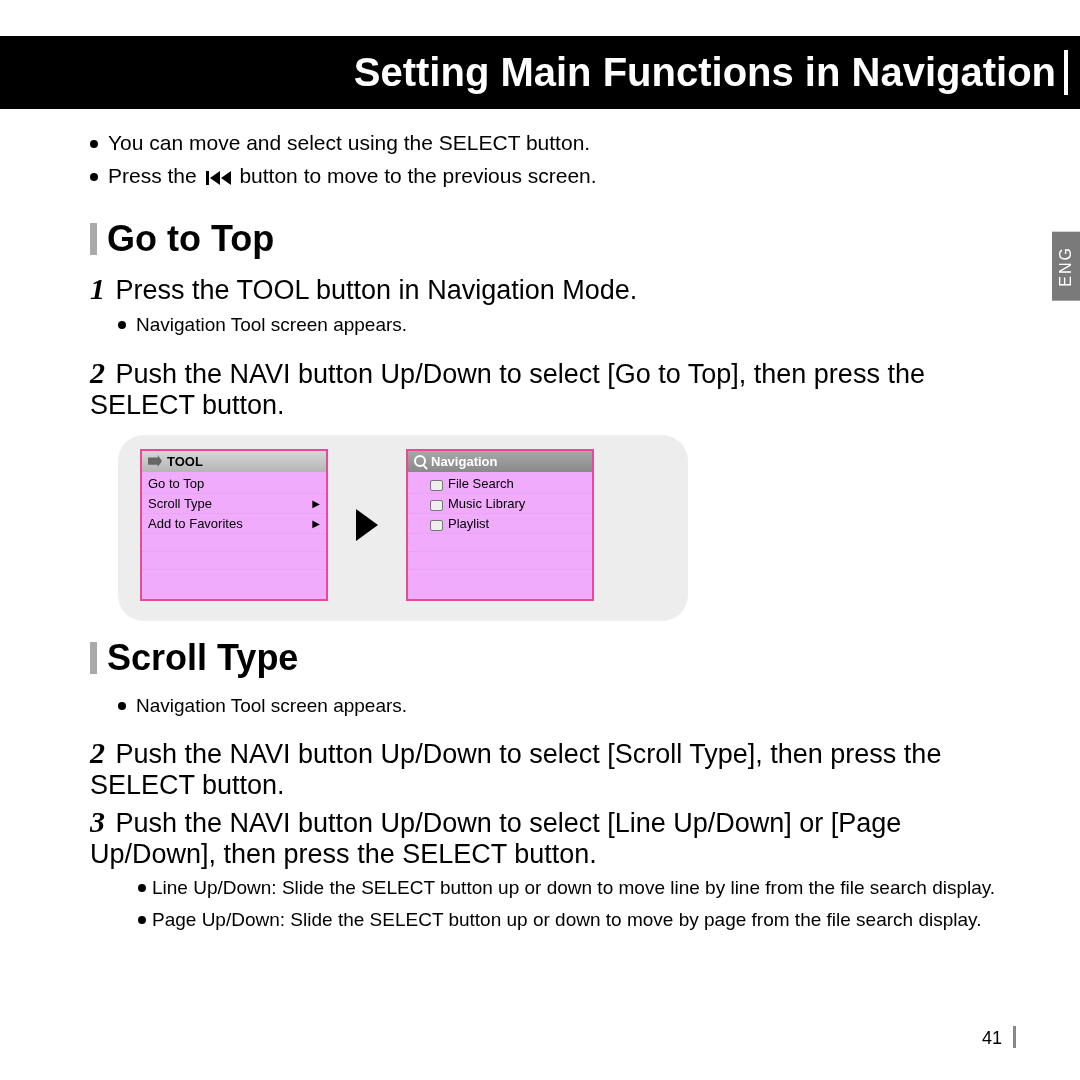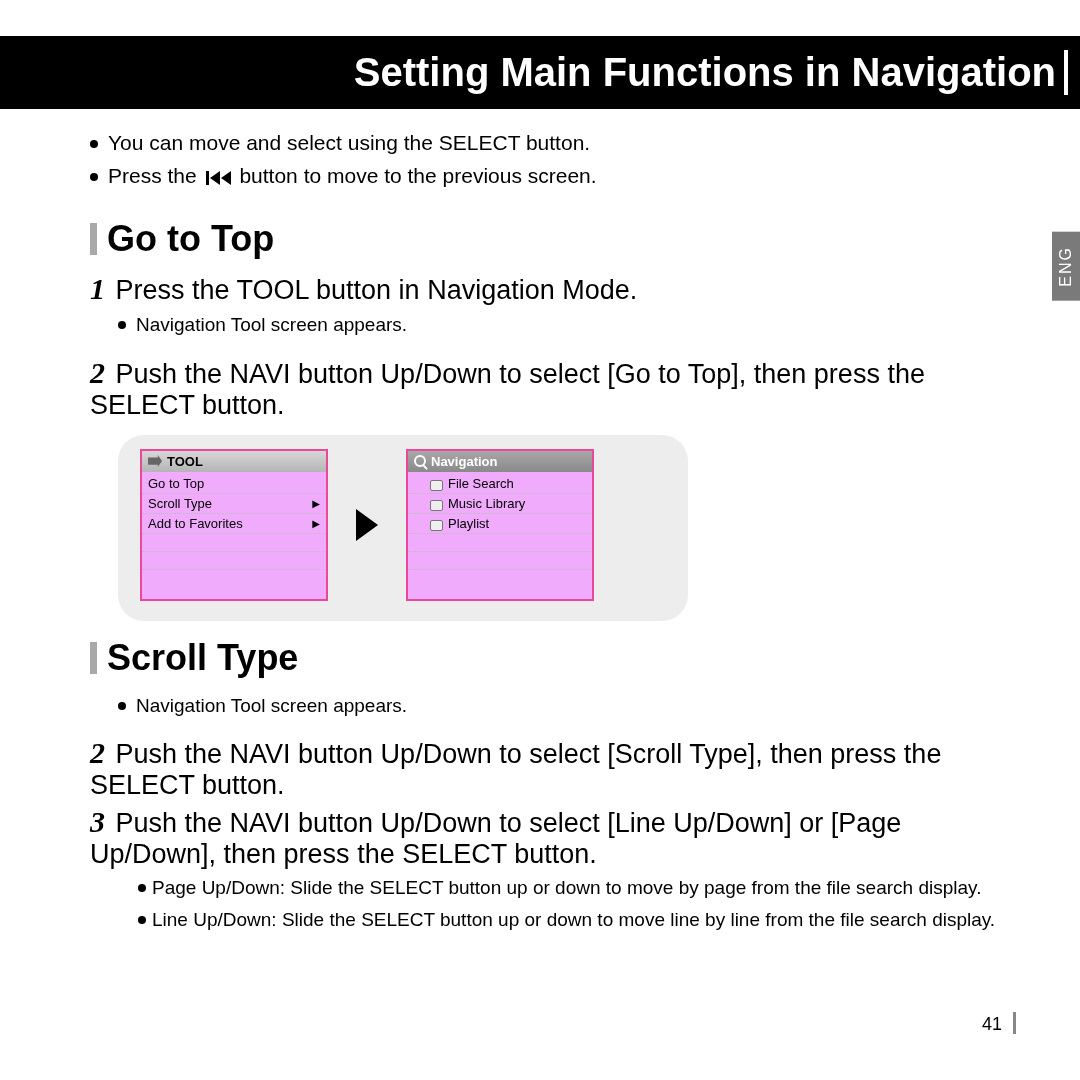--- a/index.html
+++ b/index.html
@@ -160,21 +160,21 @@
     flex-shrink:0;
   }
   .big-arrow {
     width: 0; height: 0;
     border-top: 16px solid transparent;
     border-bottom: 16px solid transparent;
     border-left: 22px solid #000;
   }
   .page-num {
     position: absolute;
-    bottom: 44px;
+    bottom: 30px;
     right: 64px;
     font-size: 18px;
     color: #000;
   }
   .page-num-bar {
     display:inline-block;
     width:3px;
     height:22px;
     background:#878787;
     vertical-align: middle;
@@ -312,24 +312,24 @@
     <span class="step-num">2</span>
     <span class="step-text">Push the NAVI button Up/Down to select [Scroll Type], then press the SELECT button.</span>
   </div>
 
   <div class="step" style="margin-top:3px;">
     <span class="step-num">3</span>
     <span class="step-text">Push the NAVI button Up/Down to select [Line Up/Down] or [Page Up/Down], then press the SELECT button.</span>
   </div>
 
   <div class="hang-indent" style="margin-left:28px; margin-top:4px;">
+    <span class="dot" style="margin-right:6px;"></span><span>Line Up/Down:</span> <span>Slide the SELECT button up or down to move line by line from the file search display.</span>
+  </div>
+  <div class="hang-indent" style="margin-left:28px; margin-top:4px;">
     <span class="dot" style="margin-right:6px;"></span><span>Page Up/Down:</span> <span>Slide the SELECT button up or down to move by page from the file search display.</span>
-  </div>
-  <div class="hang-indent" style="margin-left:28px; margin-top:4px;">
-    <span class="dot" style="margin-right:6px;"></span><span>Line Up/Down:</span> <span>Slide the SELECT button up or down to move line by line from the file search display.</span>
   </div>
 
 </div>
 
 <div class="page-num">
   <span>41</span>
   <span class="page-num-bar"></span>
 </div>
 
 </body></html>

